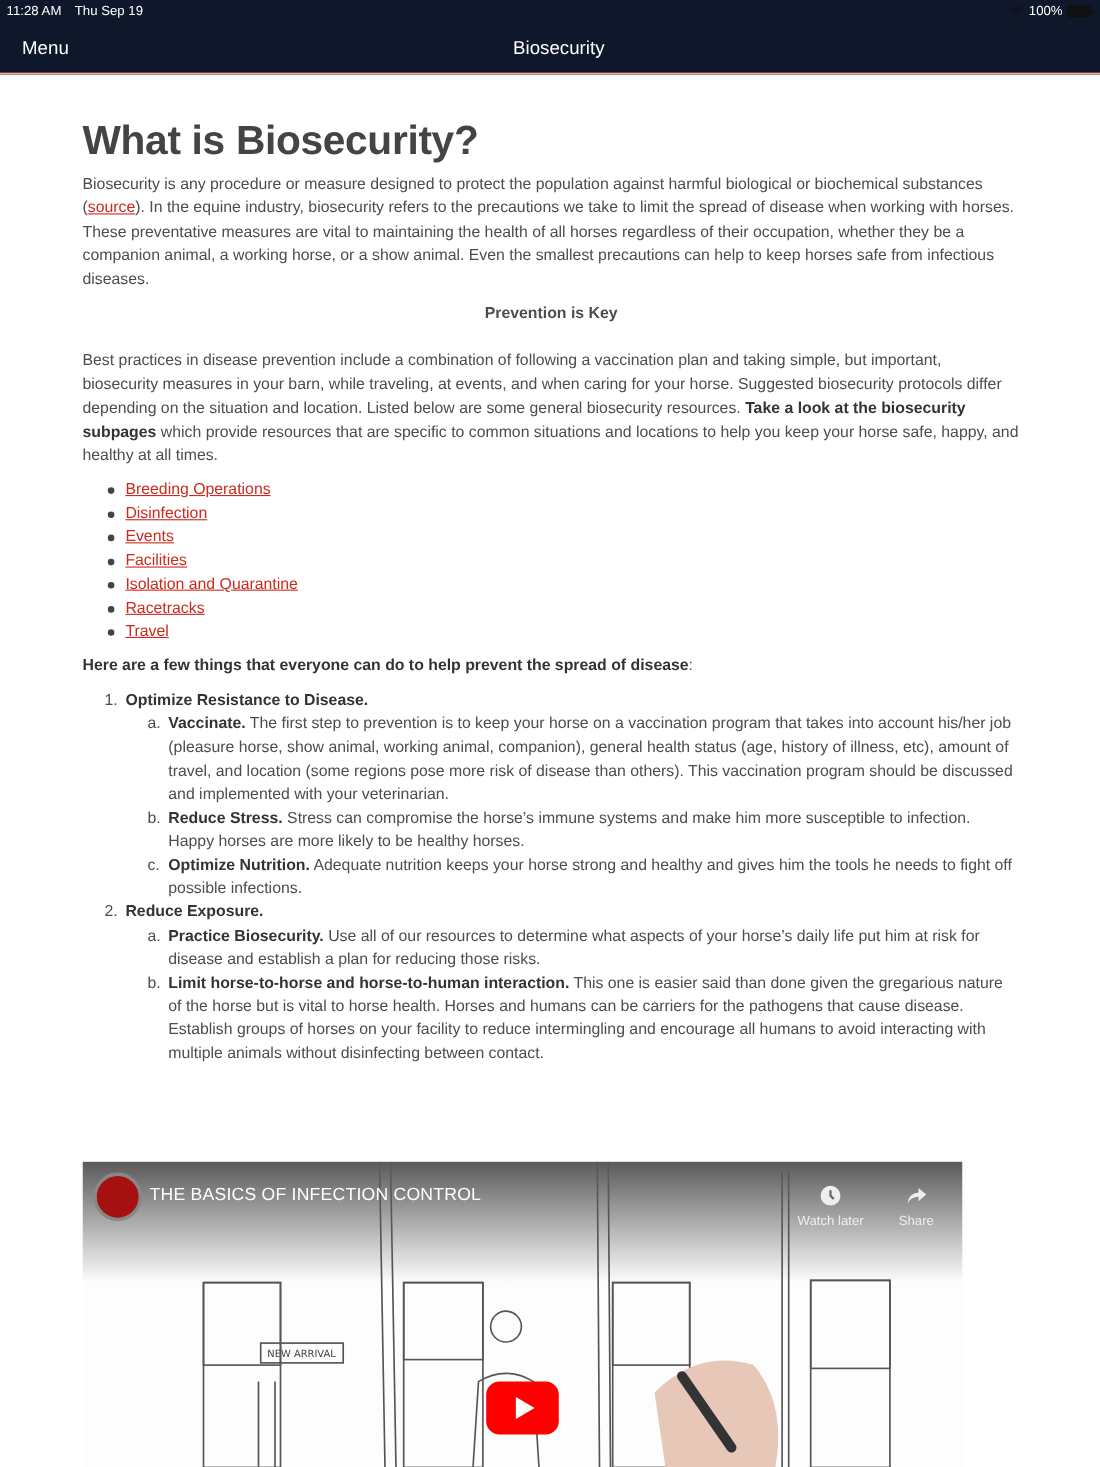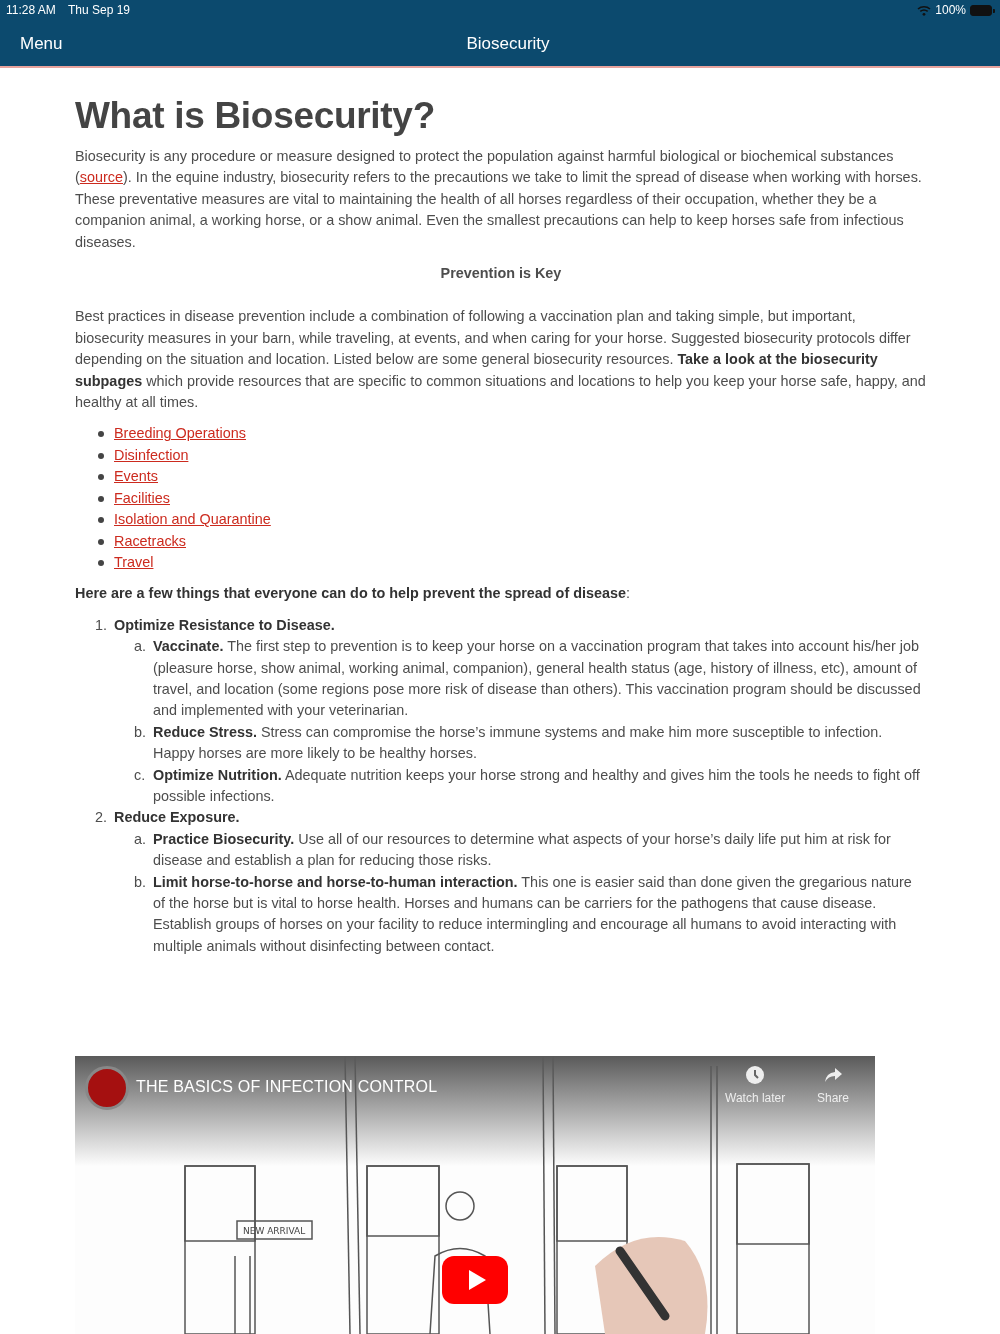--- a/index.html
+++ b/index.html
@@ -1,32 +1,32 @@
 <!DOCTYPE html>
 <html><head>
 <meta charset="utf-8">
 <style>
   * { box-sizing: border-box; margin: 0; padding: 0; }
   html, body { width: 1000px; height: 1334px; overflow: hidden; background: #ffffff; }
   body { font-family: "Liberation Sans", "DejaVu Sans", sans-serif; color: #4a4a4a; position: relative; }
 
-  .topbar { position: absolute; left: 0; top: 0; width: 1000px; height: 68px; background: #0c4a6e; color: #fff; }
+  .topbar { position: absolute; left: 0; top: 0; width: 1000px; height: 68px; background: #0f172a; color: #fff; }
   .statusbar { position: absolute; left: 0; top: 0; width: 100%; height: 20px; font-size: 12px; color: #fff; }
   .status-time { position: absolute; left: 6px; top: 3px; }
   .status-date { position: absolute; left: 68px; top: 3px; }
   .status-right { position: absolute; right: 8px; top: 3px; display: flex; align-items: center; gap: 4px; text-align: center; }
   .battery { width: 22px; height: 11px; border: 1.5px solid #111; border-radius: 3px; background: #111; position: relative; }
   .battery::after { content: ""; position: absolute; right: -4px; top: 3px; width: 2px; height: 4px; background: #111; border-radius: 0 1px 1px 0; }
   .wifi { width: 14px; height: 11px; }
 
   .nav-menu { position: absolute; left: 20px; top: 34px; font-size: 17px; color: #fff; cursor: pointer; }
   .nav-title { position: absolute; left: 0; right: 0; top: 34px; text-align: center; font-size: 17px; color: #fff; padding-left: 16px; }
   .nav-divider { position: absolute; left: 0; bottom: 0; width: 100%; height: 2px; background: #e8a39d; }
 
-  .content { position: absolute; left: 75px; top: 92px; width: 852px; font-size: 14.4px; line-height: 21.4px; color: #4d4d4d; }
+  .content { position: absolute; left: 75px; top: 104px; width: 852px; font-size: 14.4px; line-height: 21.4px; color: #4d4d4d; }
   h1.title { font-size: 37px; line-height: 48px; font-weight: bold; color: #444; margin-bottom: 6px; letter-spacing: -0.3px; }
   p { margin-bottom: 10px; }
   a.link { color: #cc2a1e; text-decoration: underline; }
   .center-heading { text-align: center; font-weight: bold; margin-bottom: 22px; }
   ul.links { list-style: none; margin: 0 0 10px 20px; }
   ul.links li { position: relative; padding-left: 19px; }
   ul.links li::before { content: ""; position: absolute; left: 3px; top: 8px; width: 6px; height: 6px; border-radius: 50%; background: #444; }
   ol.steps { margin: 0 0 10px 20px; list-style: none; }
   ol.steps > li { position: relative; padding-left: 19px; }
   .num { position: absolute; left: 0; top: 0; }
@@ -34,21 +34,21 @@
   ol.sub > li { position: relative; padding-left: 19px; }
   b { color: #333; }
 
   h2.section-link { font-size: 35px; line-height: 44px; font-weight: normal; margin-top: 20px; }
   h2.section-link a { color: #cc2a1e; text-decoration: underline; text-decoration-thickness: 2px; }
 
   .video { position: absolute; left: 75px; top: 1056px; width: 800px; height: 278px; background: #fdfdfd; overflow: hidden; }
   .video-gradient { position: absolute; left: 0; top: 0; width: 100%; height: 110px; background: linear-gradient(#5a5a5a, rgba(255,255,255,0)); }
   .channel-logo { position: absolute; left: 10px; top: 10px; width: 44px; height: 44px; border-radius: 50%; background: #a51010; border: 3px solid #888; }
   .video-title { position: absolute; left: 61px; top: 22px; font-size: 16px; color: #fff; letter-spacing: 0.2px; }
-  .vbtn { position: absolute; top: 9px; text-align: center; color: #eee; font-size: 12px; }
+  .vbtn { position: absolute; top: 21px; text-align: center; color: #eee; font-size: 12px; }
   .vbtn .ic { display: block; margin: 0 auto 6px auto; }
   .sketch { position: absolute; left: 0; top: 0; width: 800px; height: 278px; }
   .play-btn { position: absolute; left: 367px; top: 200px; width: 66px; height: 48px; background: #ff0000; border-radius: 12px; cursor: pointer; }
   .play-btn::after { content: ""; position: absolute; left: 27px; top: 14px; border-left: 17px solid #fff; border-top: 10px solid transparent; border-bottom: 10px solid transparent; }
 </style>
 </head>
 <body>
 
 <header class="topbar">
   <div class="statusbar">

